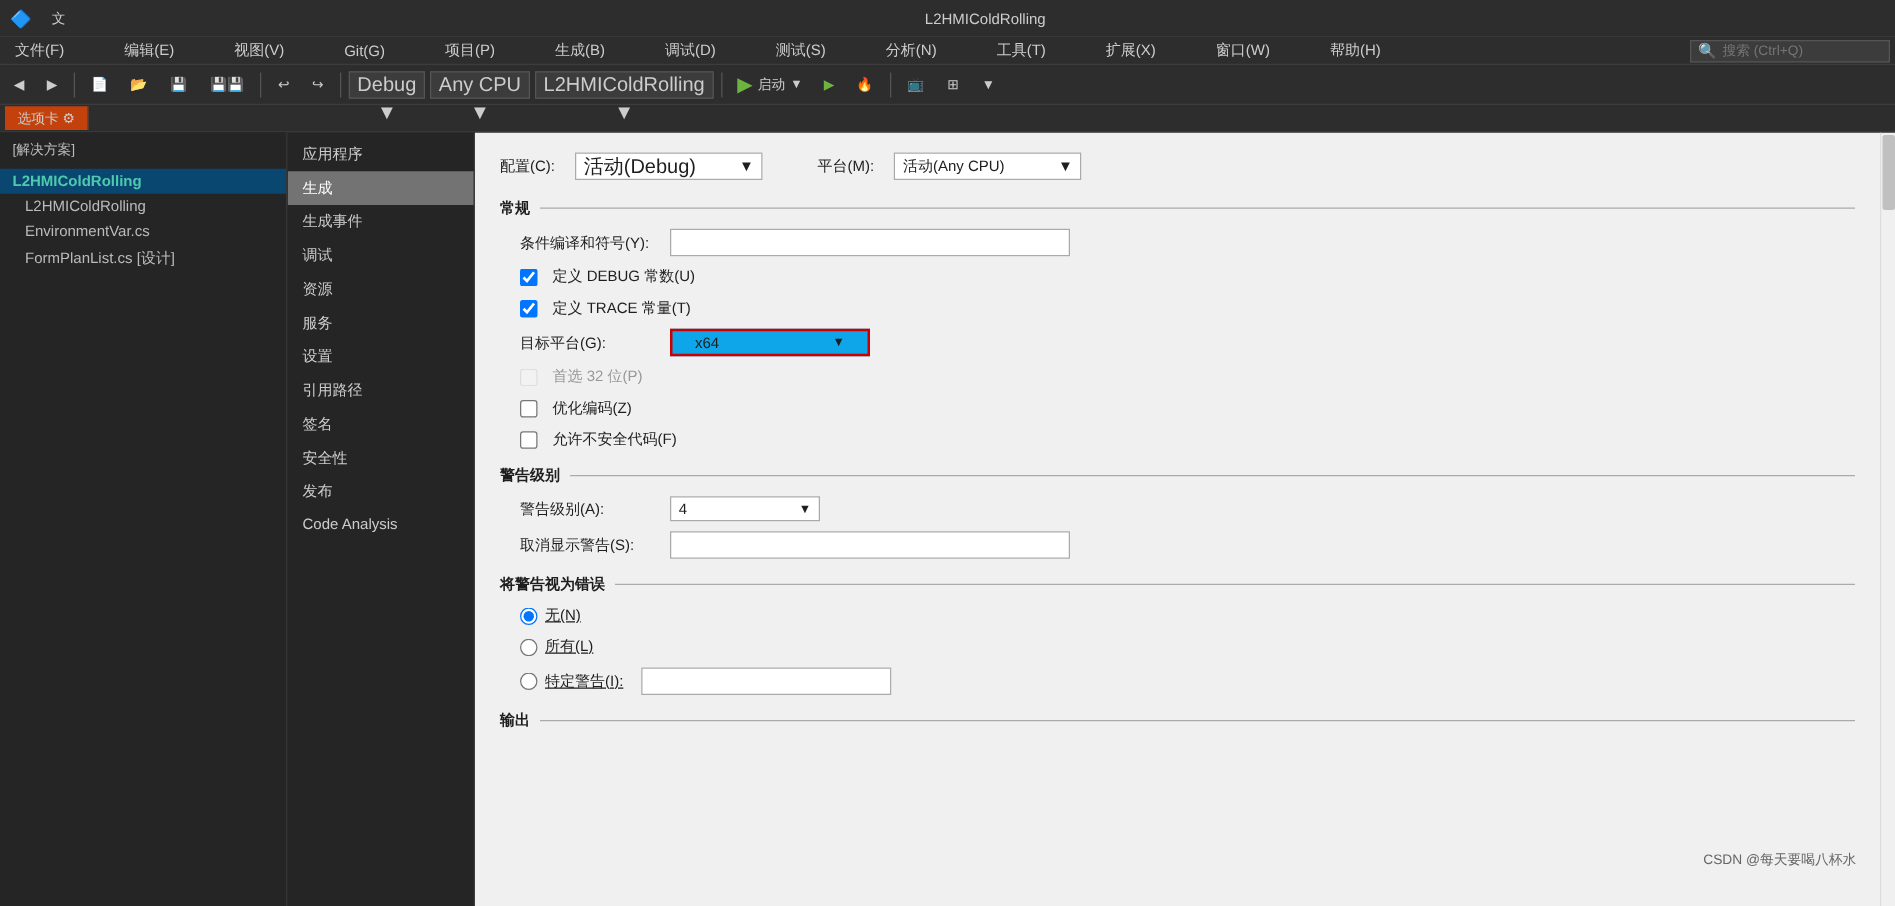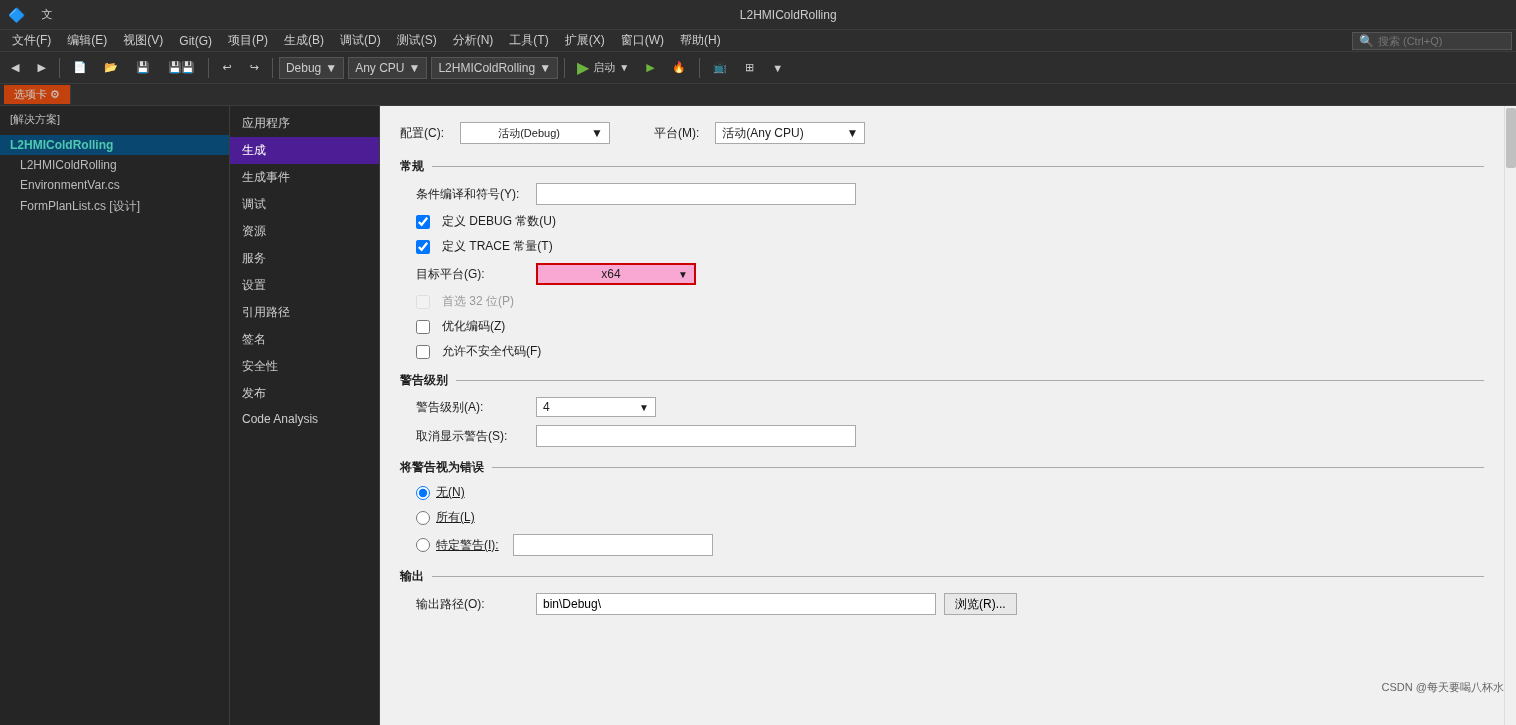--- a/index.html
+++ b/index.html
@@ -3,30 +3,30 @@
   <meta charset="utf-8">
   <style>
     * { box-sizing: border-box; margin: 0; padding: 0; }
     body { font-family: 'Microsoft YaHei', 'SimSun', sans-serif; font-size: 12px; background: #1e1e1e; color: #d4d4d4; overflow: hidden; width: 1516px; height: 725px; }
 
     
     .title-bar { background: #2d2d2d; height: 30px; display: flex; align-items: center; padding: 0 8px; gap: 8px; border-bottom: 1px solid #3c3c3c; }
     .title-bar-icon { color: #c8c8c8; font-size: 14px; }
 
     
-    .menu-bar { background: #2d2d2d; height: 22px; display: flex; align-items: center; padding: 0 4px; border-bottom: 1px solid #3c3c3c; }
+    .menu-bar { background: #2d2d2d; height: 22px; display: flex; align-items: center; padding: 0 4px; border-bottom: 1px solid #3c3c3c; gap: 32px; }
     .menu-item { padding: 2px 8px; color: #cccccc; font-size: 12px; cursor: pointer; white-space: nowrap; }
     .menu-search { margin-left: auto; display: flex; align-items: center; background: #3c3c3c; border: 1px solid #555; padding: 1px 6px; width: 160px; }
     .menu-search input { background: transparent; border: none; outline: none; color: #ccc; font-size: 11px; width: 120px; }
 
     
     .toolbar { background: #2d2d2d; height: 32px; display: flex; align-items: center; padding: 0 4px; gap: 4px; border-bottom: 1px solid #3c3c3c; }
     .toolbar-btn { background: transparent; border: 1px solid transparent; color: #ccc; padding: 2px 6px; cursor: pointer; font-size: 11px; display: flex; align-items: center; gap: 2px; }
     .toolbar-sep { width: 1px; height: 20px; background: #555; margin: 0 2px; }
-    .toolbar-dropdown { background: #3c3c3c; border: 1px solid #555; color: #ccc; padding: 2px 6px; font-size: 12px; cursor: pointer; height: 22px; display: flex; align-items: center; gap: 4px; }
+    .toolbar-dropdown { background: #3c3c3c; border: 1px solid #555; color: #ccc; padding: 2px 6px; font-size: 16px; cursor: pointer; height: 22px; display: flex; align-items: center; gap: 4px; flex-direction: column; }
     .start-btn { background: transparent; border: none; color: #6db33f; font-size: 14px; cursor: pointer; display: flex; align-items: center; gap: 4px; padding: 2px 6px; }
     .start-btn span { color: #ccc; font-size: 11px; }
 
     
     .main-layout { display: flex; height: calc(725px - 30px - 22px - 32px - 22px); }
 
     
     .tabs-bar { background: #2d2d2d; height: 22px; display: flex; align-items: center; padding: 0 4px; border-bottom: 1px solid #3c3c3c; }
     .tab-item { padding: 2px 10px; color: #ccc; font-size: 11px; cursor: pointer; border-right: 1px solid #3c3c3c; }
     .tab-item.active { background: #c2410c; }
@@ -36,21 +36,21 @@
     .sidebar-header { padding: 6px 10px; color: #bbbbbb; font-size: 11px; display: flex; align-items: center; justify-content: space-between; background: #252526; }
     .sidebar-tree { flex: 1; overflow-y: auto; padding: 2px 0; }
     .tree-item { padding: 3px 10px; color: #bbbbbb; font-size: 12px; cursor: pointer; white-space: nowrap; overflow: hidden; text-overflow: ellipsis; }
     .tree-item.selected { background: #094771; color: #ffffff; }
     .tree-item.project { color: #4ec9b0; font-weight: bold; }
     .tree-item.indent1 { padding-left: 20px; }
 
     
     .prop-nav { width: 150px; background: #252526; border-right: 1px solid #3c3c3c; overflow-y: auto; padding: 4px 0; }
     .prop-nav-item { padding: 5px 12px; color: #cccccc; font-size: 12px; cursor: pointer; white-space: nowrap; }
-    .prop-nav-item.selected { background: #4c1d95; color: #ffffff; }
+    .prop-nav-item.selected { background: #737373; color: #ffffff; }
 
     
     .prop-content { flex: 1; background: #f0f0f0; overflow-y: auto; color: #1e1e1e; padding: 16px 20px; }
 
     
     .config-row { display: flex; align-items: center; gap: 16px; margin-bottom: 14px; }
     .config-label { color: #1e1e1e; font-size: 12px; white-space: nowrap; }
     .config-select { border: 1px solid #aaa; background: white; padding: 2px 6px; font-size: 12px; height: 22px; min-width: 140px; }
 
     
@@ -187,21 +187,21 @@
       <div class="prop-nav-item">安全性</div>
       <div class="prop-nav-item">发布</div>
       <div class="prop-nav-item">Code Analysis</div>
     </div>
 
     <div class="prop-content">
 
       <div class="config-row">
         <span class="config-label">配置(C):</span>
         <div class="config-select" style="display:flex;align-items:center;min-width:150px;">
-          <span style="flex:1;font-size:11px;text-align:center;">活动(Debug)</span>
+          <span style="flex:1;font-size:16px;">活动(Debug)</span>
           <span>▼</span>
         </div>
         <span class="config-label" style="margin-left:28px;">平台(M):</span>
         <div class="config-select" style="display:flex;align-items:center;min-width:150px;">
           <span style="flex:1;font-size:12px;">活动(Any CPU)</span>
           <span>▼</span>
         </div>
       </div>
 
       <div class="section-header">
@@ -219,21 +219,21 @@
         <label for="chk-debug">定义 DEBUG 常数(U)</label>
       </div>
 
       <div class="form-checkbox">
         <input type="checkbox" id="chk-trace" checked="" style="">
         <label for="chk-trace">定义 TRACE 常量(T)</label>
       </div>
 
       <div class="form-select-row">
         <span class="form-label">目标平台(G):</span>
-        <div style="display:flex;align-items:center;border:2px solid #cc0000;background:#f9a8d4;padding:2px 6px;min-width:160px;text-align:center;">
+        <div style="display:flex;align-items:center;border:2px solid #cc0000;background:#0ea5e9;padding:2px 18px;min-width:160px;">
           <span style="flex:1;font-size:12px;color:#1e1e1e;">x64</span>
           <span style="font-size:10px;">▼</span>
         </div>
       </div>
 
       <div class="form-checkbox disabled">
         <input type="checkbox" id="chk-prefer32" disabled="" style="">
         <label for="chk-prefer32" style="color:#999;">首选 32 位(P)</label>
       </div>
 
@@ -284,27 +284,22 @@
         <input type="radio" id="radio-specific" name="treat-warnings" style="">
         <label for="radio-specific">特定警告(I):</label>
         <input type="text" style="margin-left: 8px; border: 1px solid rgb(170, 170, 170); background: white; height: 22px; min-width: 200px; padding: 2px 6px; font-size: 12px; outline: none;">
       </div>
 
       <div class="section-header">
         <span class="section-title">输出</span>
         <div class="section-line"></div>
       </div>
 
-      <div class="form-row">
-        <span class="form-label">输出路径(O):</span>
-        <input type="text" class="output-path-input" value="bin\Debug\" style="">
-        <button class="browse-btn" style="margin-left:8px;">浏览(R)...</button>
-      </div>
-
-      <div style="position:fixed;bottom:30px;right:12px;color:#666;font-size:11px;">CSDN @每天要喝八杯水</div>
+
+      <div style="position:fixed;bottom:30px;right:31px;color:#666;font-size:11px;">CSDN @每天要喝八杯水</div>
 
     </div>
 
     <div class="right-scrollbar">
       <div class="scroll-thumb"></div>
     </div>
 
   </div>
 </div>
 

